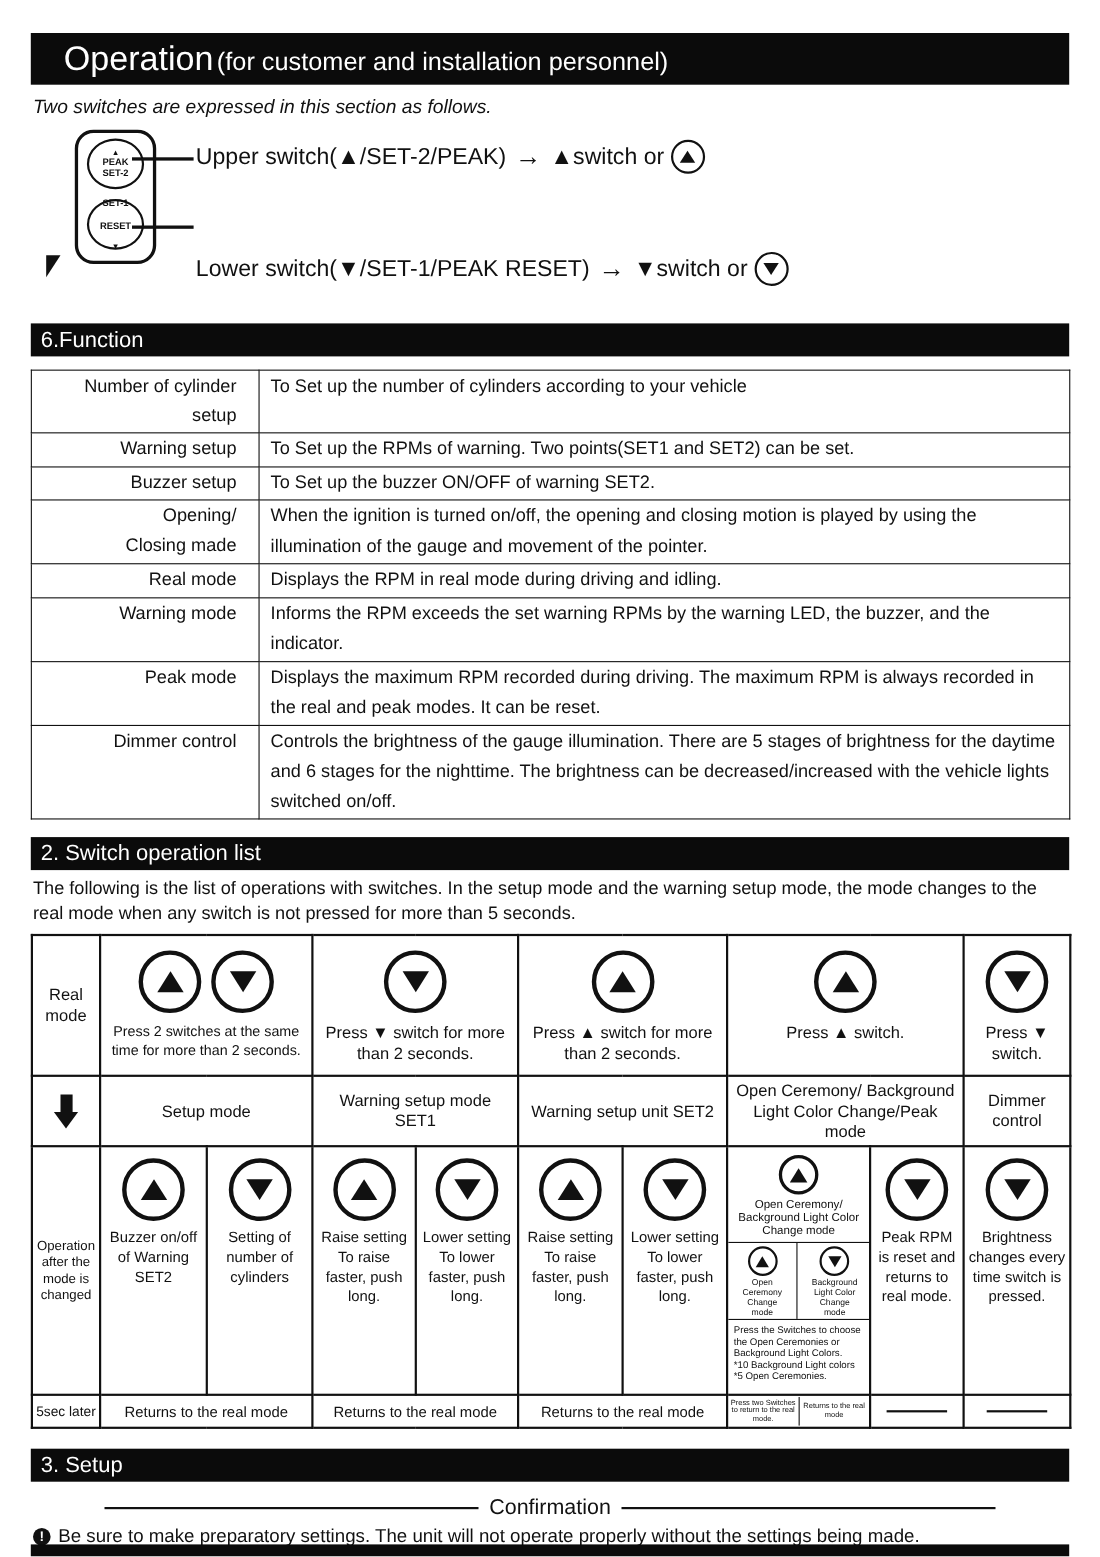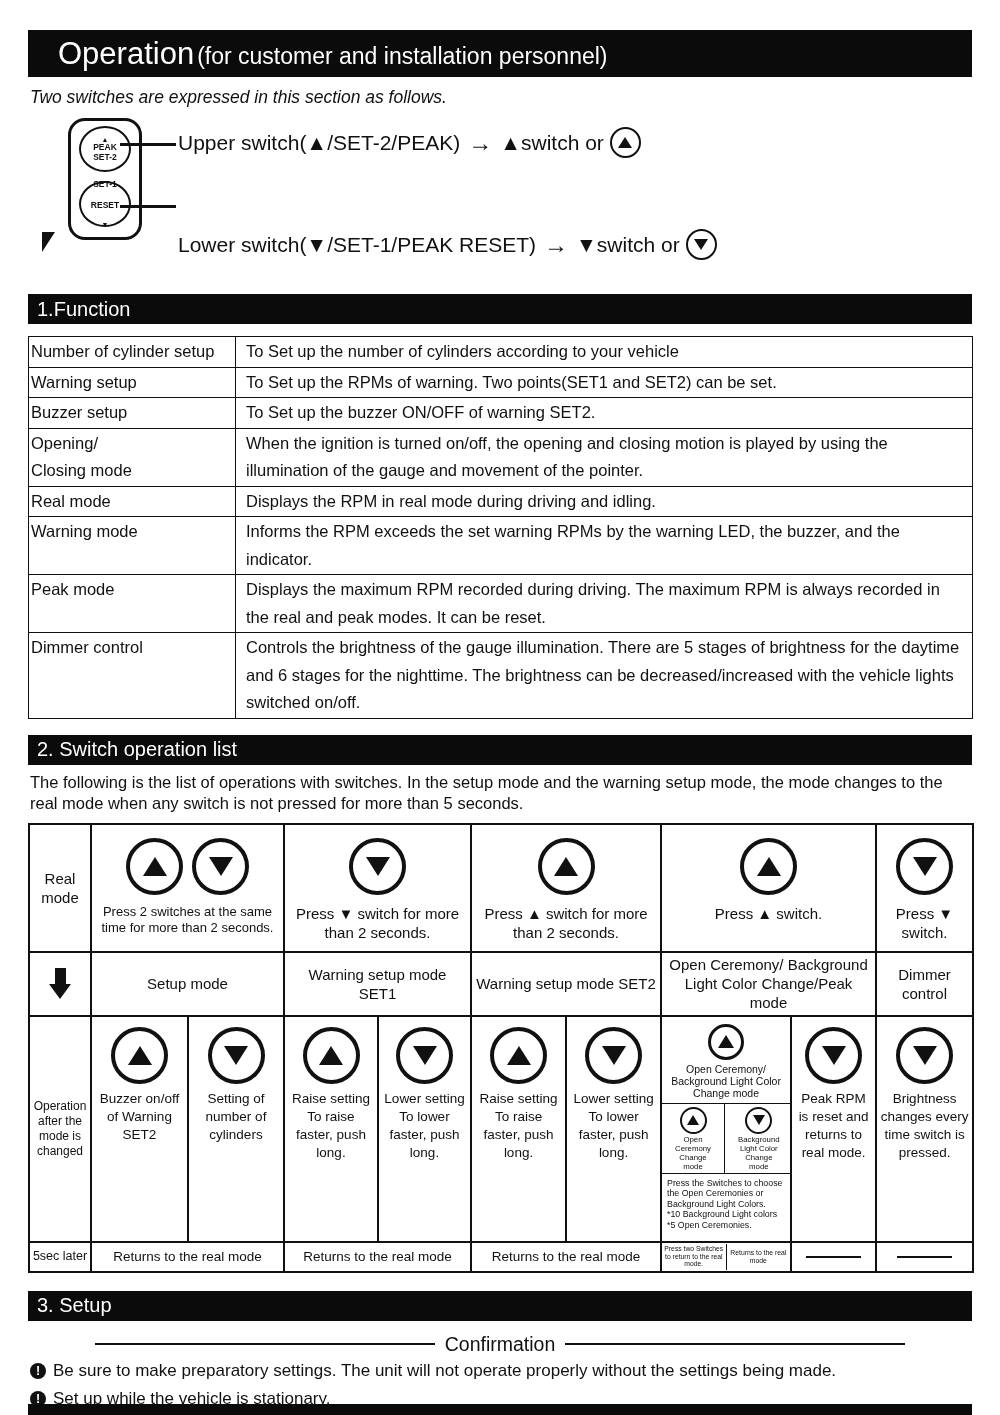--- a/index.html
+++ b/index.html
@@ -36,21 +36,21 @@
   .td2.i { border-left-width:7px; border-right-width:7px; border-top-width:11px; }
 
   
   .sec-bar { height:30px; background:#0b0b0b; color:#fff; font-size:20px; display:flex; align-items:center; padding-left:9px; }
   .sec1 { margin-top:12px; } .sec2 { margin-top:16px; } .sec3 { margin-top:18px; }
 
   
   table { border-collapse:collapse; table-layout:fixed; }
   .fn { width:944px; margin-top:12px; }
   .fn td { border:1.7px solid #111; vertical-align:top; }
-  .fn .c1 { text-align:left; font-size:16.5px; line-height:27px; padding:1px 2px; }
+  .fn .c1 { text-align:right; font-size:16.5px; line-height:27px; padding:1px 20px; }
   .fn .c2 { text-align:left; font-size:16.5px; line-height:27.5px; padding:1px 10px; }
   .fn-name2:empty { display:none; }
 
   
   .ops-intro { font-size:16.5px; line-height:21.5px; margin:7px 0 8px 2px; }
 
   
   .ops { width:944px; }
   .ops td { border:2px solid #111; padding:0; text-align:center; vertical-align:top; overflow:hidden; }
   .rA td { height:128px; }
@@ -144,21 +144,21 @@
       <span>Lower switch(▼/SET-1/PEAK RESET)</span>
       <span class="arrow">→</span>
       <span>▼switch or</span>
       <span class="cir inl">
           <span class="td2 i"></span>
         </span>
     </div>
   </div>
 
   <div class="sec-bar sec1">
-    <span>1.Function</span>
+    <span>6.Function</span>
   </div>
 
   <table class="fn">
     <colgroup>
         <col style="width:207px">
         <col style="width:737px">
       </colgroup>
     <tbody>
         <tr>
       <td class="c1">
@@ -174,21 +174,21 @@
     </tr>
     <tr>
       <td class="c1">
             <div>Buzzer setup</div>
           </td>
       <td class="c2">To Set up the buzzer ON/OFF of warning SET2.</td>
     </tr>
     <tr>
       <td class="c1">
             <div>Opening/</div>
-            <div class="fn-name2">Closing mode</div>
+            <div class="fn-name2">Closing made</div>
           </td>
       <td class="c2">When the ignition is turned on/off, the opening and closing motion is played by using the illumination of the gauge and movement of the pointer.</td>
     </tr>
     <tr>
       <td class="c1">
             <div>Real mode</div>
           </td>
       <td class="c2">Displays the RPM in real mode during driving and idling.</td>
     </tr>
     <tr>
@@ -272,21 +272,21 @@
 
     <tr class="rB">
       <td>
         <div class="dn-arrow">
               <div class="shaft"></div>
               <div class="head"></div>
             </div>
       </td>
       <td colspan="2">Setup mode</td>
       <td colspan="2">Warning setup mode SET1</td>
-      <td colspan="2">Warning setup mode SET2</td>
+      <td colspan="2">Warning setup unit SET2</td>
       <td colspan="2">Open Ceremony/ Background Light Color Change/Peak mode</td>
       <td>Dimmer control</td>
     </tr>
 
     <tr class="rC">
       <td class="side-lbl op vmid">Operation after the mode is changed</td>
       <td>
         <span class="cir lg">
               <span class="tu"></span>
             </span>

